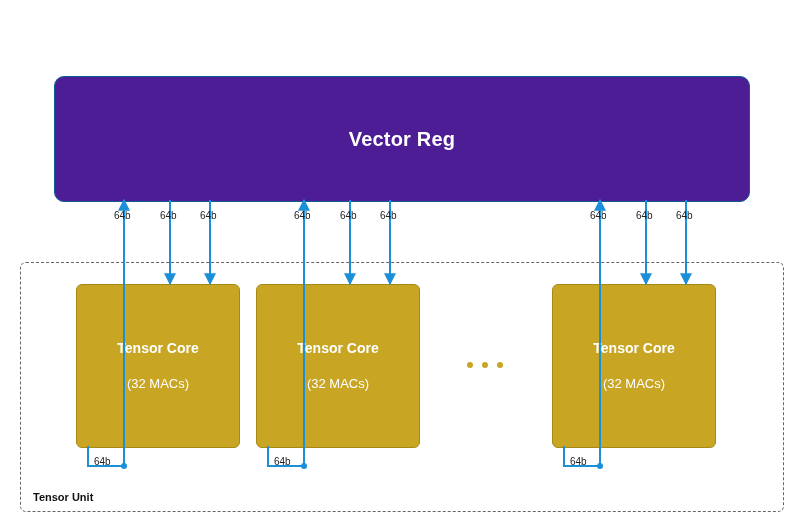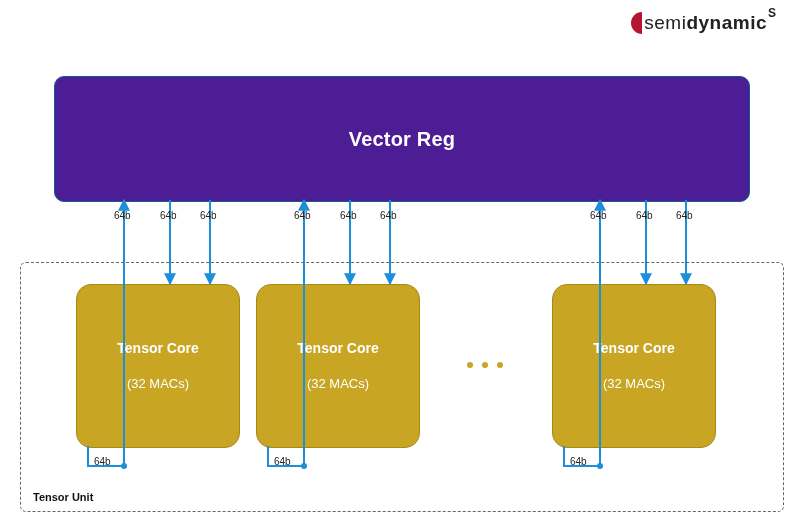--- a/index.html
+++ b/index.html
@@ -93,21 +93,21 @@
     font-weight: 700;
     color: #111;
   }
 
   
   .tcore {
     position: absolute;
     width: 162px;
     height: 162px;
     background: #c8a523; 
-    border-radius: 15px;
+    border-radius: 6px;
     border: 1px solid #a78916;
     color: #fff;
     font-size: 14px;
     font-weight: 700;
     display: flex;
     flex-direction: column;
     align-items: center;
     justify-content: center;
     text-align: center;
     line-height: 1.25;
@@ -134,26 +134,20 @@
     width: 802px;
     height: 528px;
     pointer-events: none;
   }
 </style>
 </head>
 <body>
 
 <div class="stage">
 
-  <div class="logo">
-    <div class="half"></div>
-    <span class="t1 light">semi</span>
-      <span class="t1 bold">dynamic</span>
-      <span class="sup">S</span>
-  </div>
 
   <div class="vreg">
     <span>Vector Reg</span>
   </div>
 
   <div class="tensor-unit">
     <span class="tensor-unit-label">Tensor Unit</span>
   </div>
 
   <div id="core0" class="tcore">

